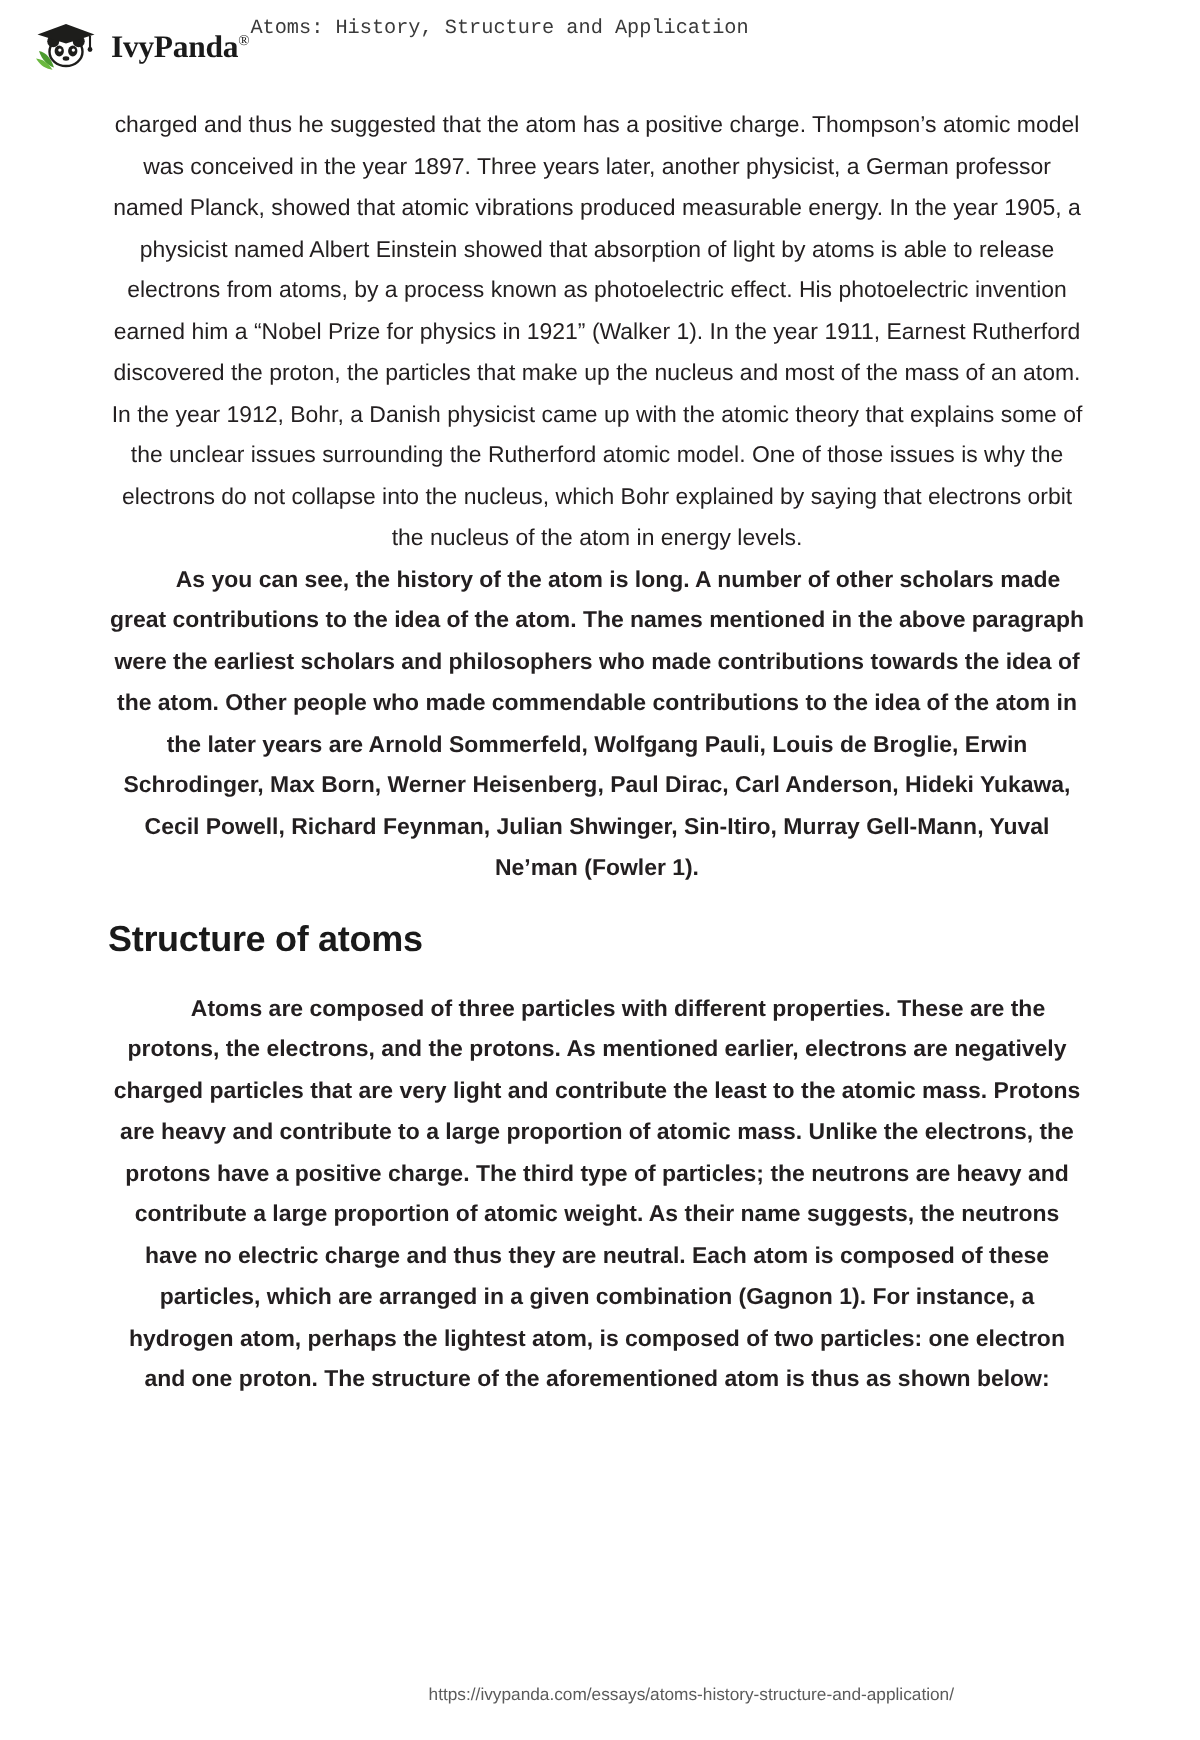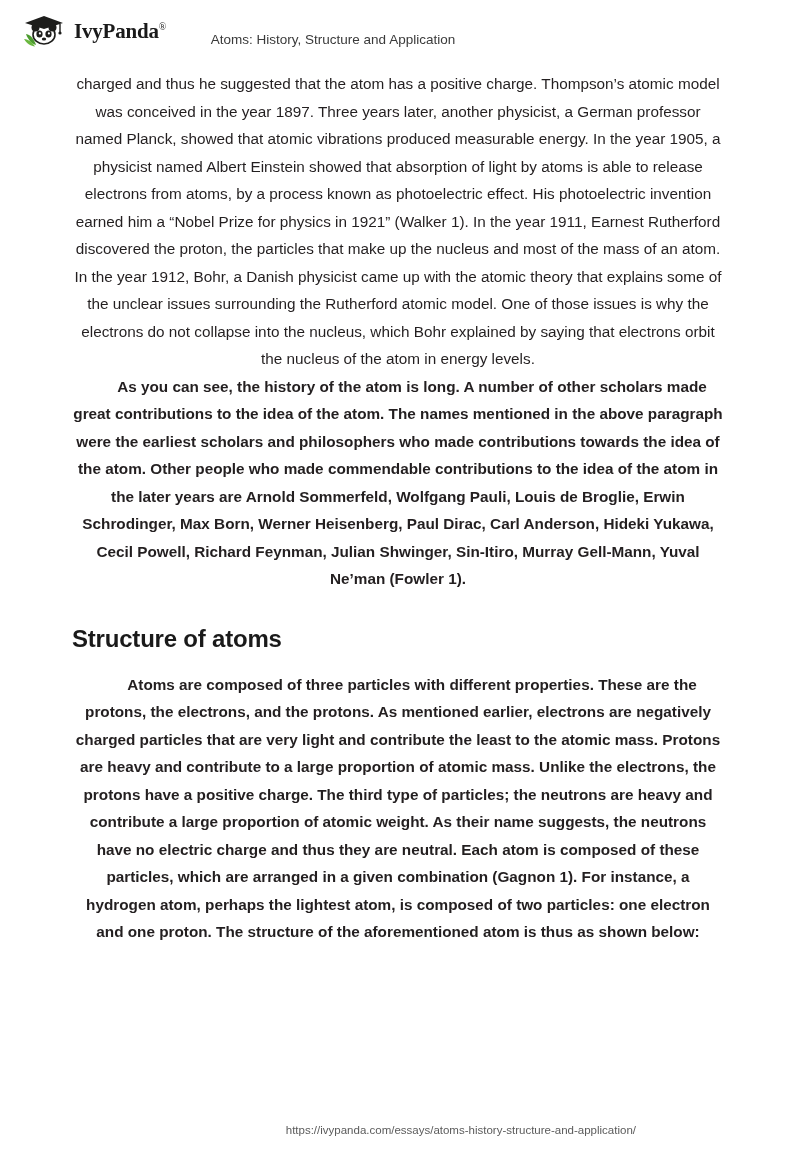--- a/index.html
+++ b/index.html
@@ -47,26 +47,26 @@
     font-family: "Liberation Serif", serif;
   }
   .brand-name .reg {
     font-size: 10px;
     vertical-align: super;
     font-weight: normal;
   }
   .header-title {
     position: absolute;
     left: 0;
-    top: 32px;
+    top: 12px;
     width: 666px;
     text-align: center;
     font-size: 13.5px;
     color: #3a3a3a;
-    font-family: Liberation Sans, sans-serif;
+    font-family: Liberation Mono, monospace;
   }
 
   
   .content {
     position: absolute;
     left: 72px;
     top: 70px;
     width: 652px;
   }
   p.body-text {
@@ -80,21 +80,21 @@
   p.indent {
     text-indent: 28px;
     font-weight: bold;
   }
   .gap-para {
     margin-top: 18px;
   }
   h2.section-heading {
     font-size: 24px;
     font-weight: bold;
-    margin: 32px 0 18px 0;
+    margin: 20px 0 18px 0;
     color: #1a1a1a;
     font-family: "Liberation Sans", sans-serif;
     letter-spacing: -0.2px;
   }
 
   
   .page-footer {
     position: absolute;
     left: 0;
     bottom: 22px;

